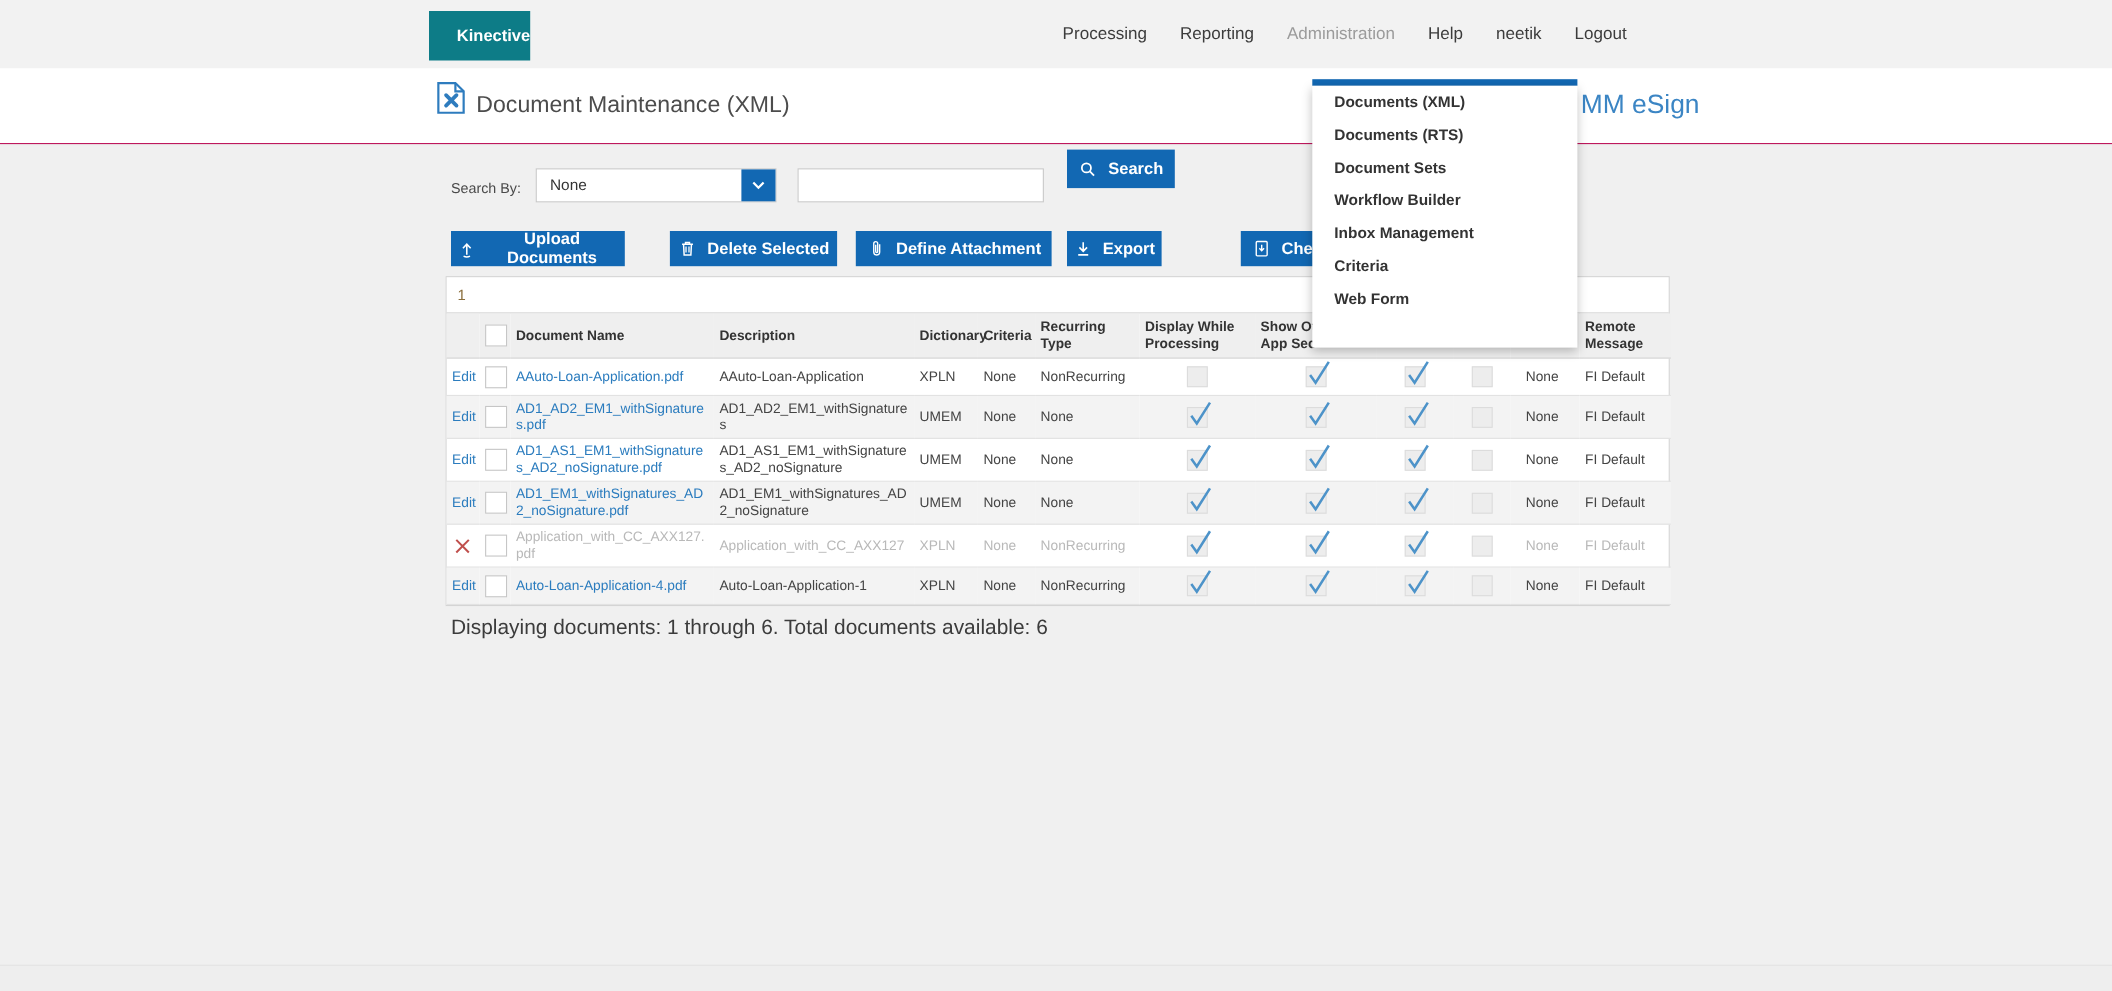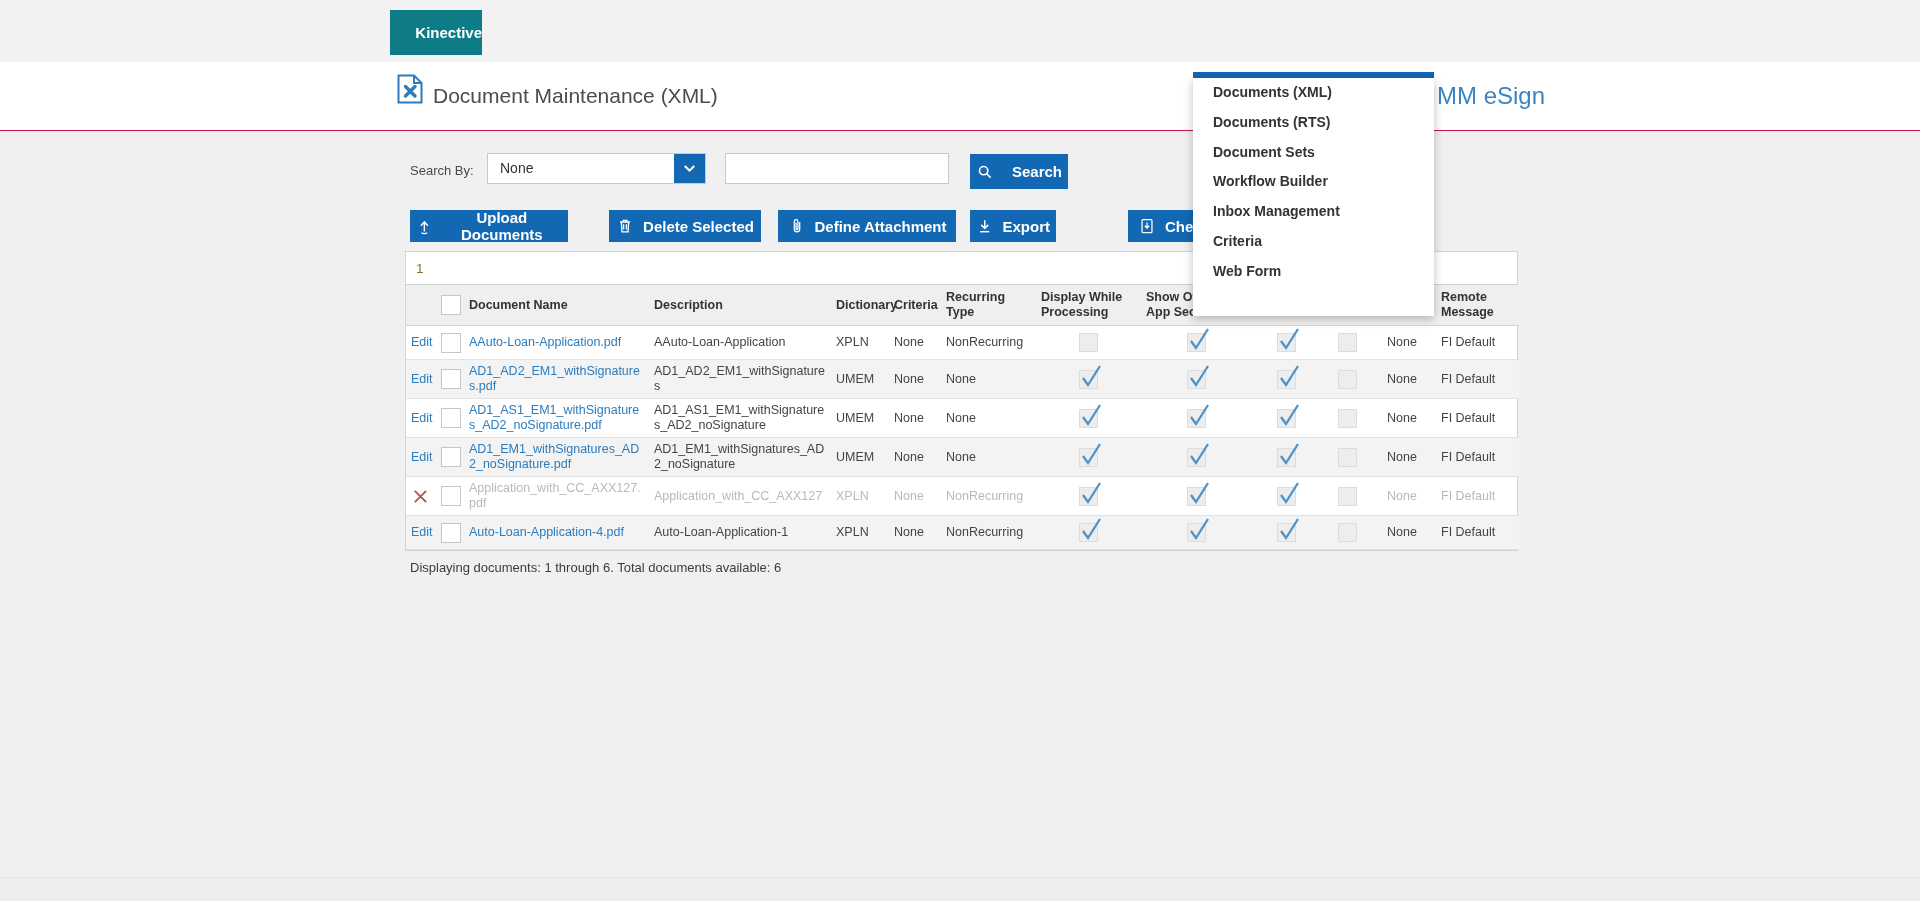--- a/index.html
+++ b/index.html
@@ -28,21 +28,21 @@
               box-shadow:0 3px 9px rgba(0,0,0,.25);}
   .menu-item{height:29.75px;line-height:29.75px;padding-left:20px;font-size:14px;color:#333;cursor:pointer;white-space:nowrap;font-weight:bold;}
   
   .search-label{position:absolute;left:410px;top:163px;font-size:13px;color:#4a4a4a;}
   .select{position:absolute;left:487px;top:153px;width:219px;height:31px;background:#fff;border:1px solid #c8c8c8;box-sizing:border-box;cursor:pointer;}
   .select .sel-text{position:absolute;left:12px;top:0;line-height:29px;font-size:14px;color:#333;}
   .select .sel-btn{position:absolute;right:0;top:0;width:31px;height:29px;background:#1268b3;display:flex;align-items:center;justify-content:center;}
   .search-input{position:absolute;left:725px;top:153px;width:224px;height:31px;background:#fff;border:1px solid #c8c8c8;box-sizing:border-box;font-size:14px;padding:0 8px;outline:none;}
   .btn{background:#1268b3;color:#fff;border:none;display:inline-flex;align-items:center;justify-content:center;gap:9px;
        font-family:inherit;font-size:15px;font-weight:600;cursor:pointer;box-sizing:border-box;}
-  .search-btn{position:absolute;left:970px;top:154px;width:98px;height:35px;justify-content:space-between;}
+  .search-btn{position:absolute;left:970px;top:136px;width:98px;height:35px;}
   
   .tb{position:absolute;top:210px;height:32px;}
   .tb-upload{left:410px;width:158px;}
   .tb-delete{left:609px;width:152px;}
   .tb-attach{left:778px;width:178px;}
   .tb-export{left:970px;width:86px;}
   .tb-checkout{left:1128px;width:122px;}
   
   .doc-table-wrap{position:absolute;left:405px;top:251px;width:1113px;background:#fff;border:1px solid #d4d4d4;box-sizing:border-box;}
   .pg-row{height:32px;display:flex;align-items:center;padding-left:10px;border-bottom:1px solid #cfcfcf;}
@@ -62,30 +62,38 @@
   tr.disabled td, tr.disabled a.lnk{color:#b9b9b9;}
   .cbx{width:20px;height:20px;background:#fff;border:1px solid #c6c6c6;display:inline-block;box-sizing:border-box;vertical-align:middle;cursor:pointer;}
   .gcb{width:19px;height:19px;background:#ededed;border:1px solid #dcdcdc;display:inline-block;box-sizing:border-box;
        position:relative;vertical-align:middle;cursor:pointer;}
   .gcb svg{display:none;position:absolute;left:-1px;top:-8px;}
   .gcb.checked svg{display:block;}
   .x-act{display:none;vertical-align:middle;}
   .x-act.visible{display:inline-block;}
   tr .edit-wrap a:empty{display:none;}
   
-  .summary{position:absolute;left:410px;top:560px;font-size:13px;color:#3c3c3c;}
+  .summary{position:absolute;left:410px;top:560px;font-size:19px;color:#3c3c3c;}
   .bottom-strip{position:absolute;left:0;top:877px;width:1920px;height:24px;background:#eeeeee;border-top:1px solid #e3e3e3;}
 </style>
 </head>
 <body>
 
 <div class="topbar">
   <div class="logo">
       <span>Kinective</span>
     </div>
+  <div class="nav">
+    <span>Processing</span>
+    <span>Reporting</span>
+    <span class="open-menu">Administration</span>
+    <span>Help</span>
+    <span>neetik</span>
+    <span>Logout</span>
+  </div>
 </div>
 
 <div class="titleband">
   <svg class="title-icon" viewBox="0 0 26 30">
     <path d="M1.5 1.5 h15.5 l7.5 7.5 v19.5 h-23 z" fill="#ffffff" stroke="#2e7cbe" stroke-width="2"></path>
     <path d="M17 1.5 v7.5 h7.5" fill="none" stroke="#2e7cbe" stroke-width="2"></path>
     <path d="M8.5 12.5 L18 22 M18 12.5 L8.5 22" fill="none" stroke="#2e7cbe" stroke-width="3.4" stroke-linecap="round"></path>
   </svg>
   <div class="page-title">Document Maintenance (XML)</div>
   <div class="esign">MM eSign</div>

